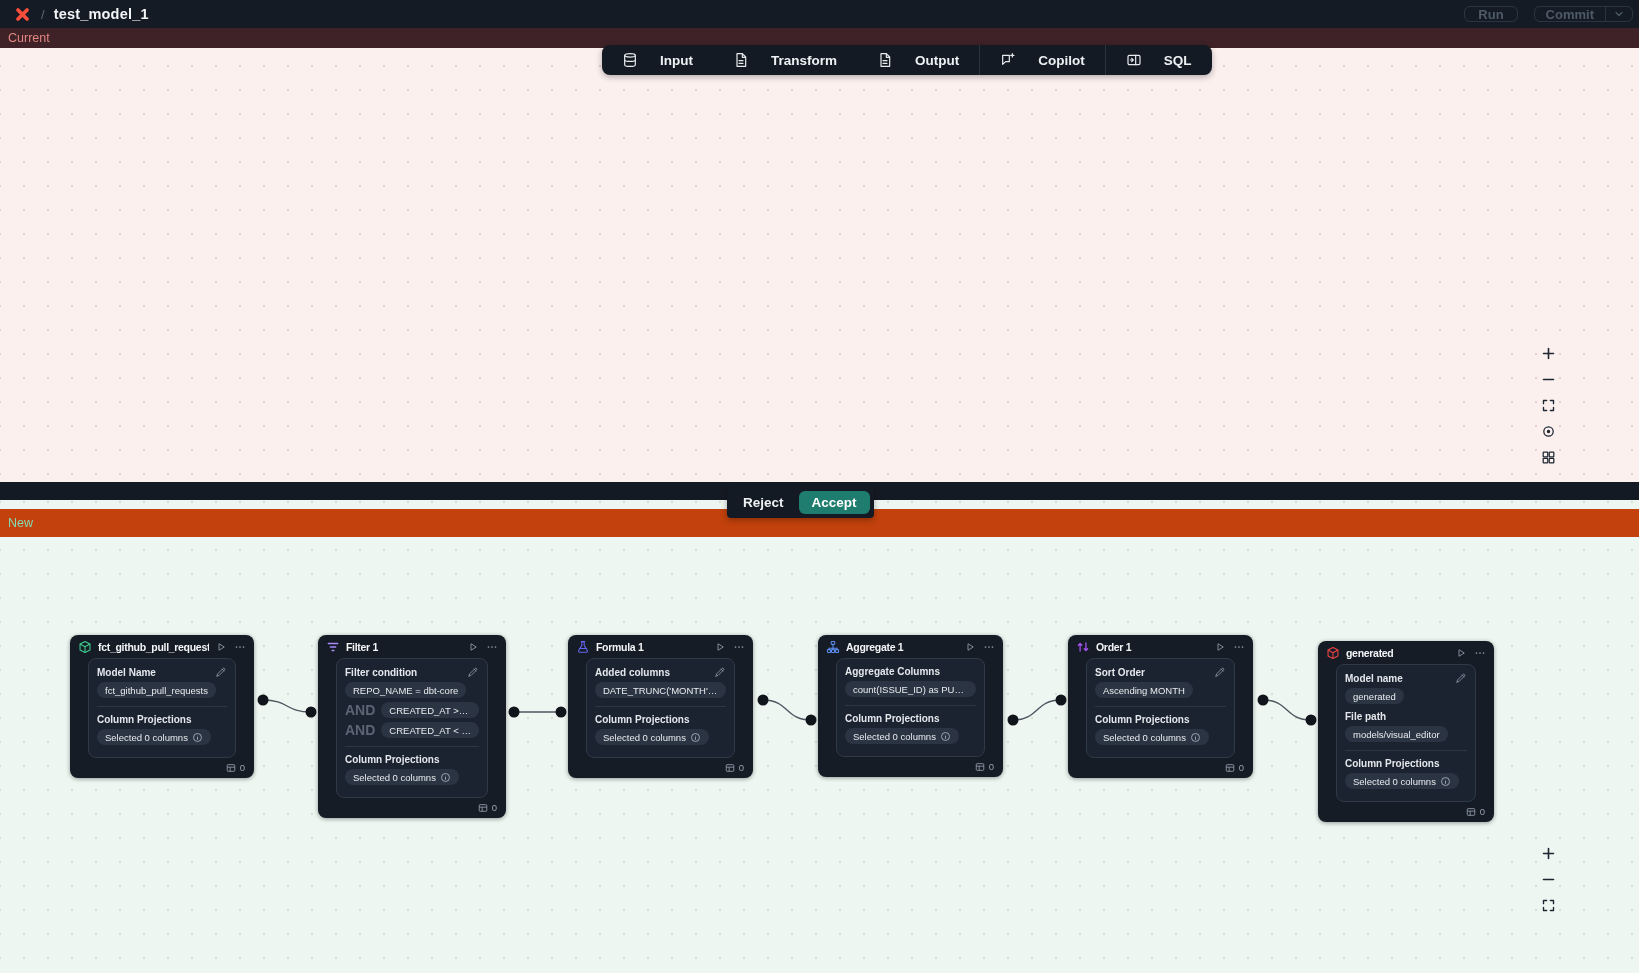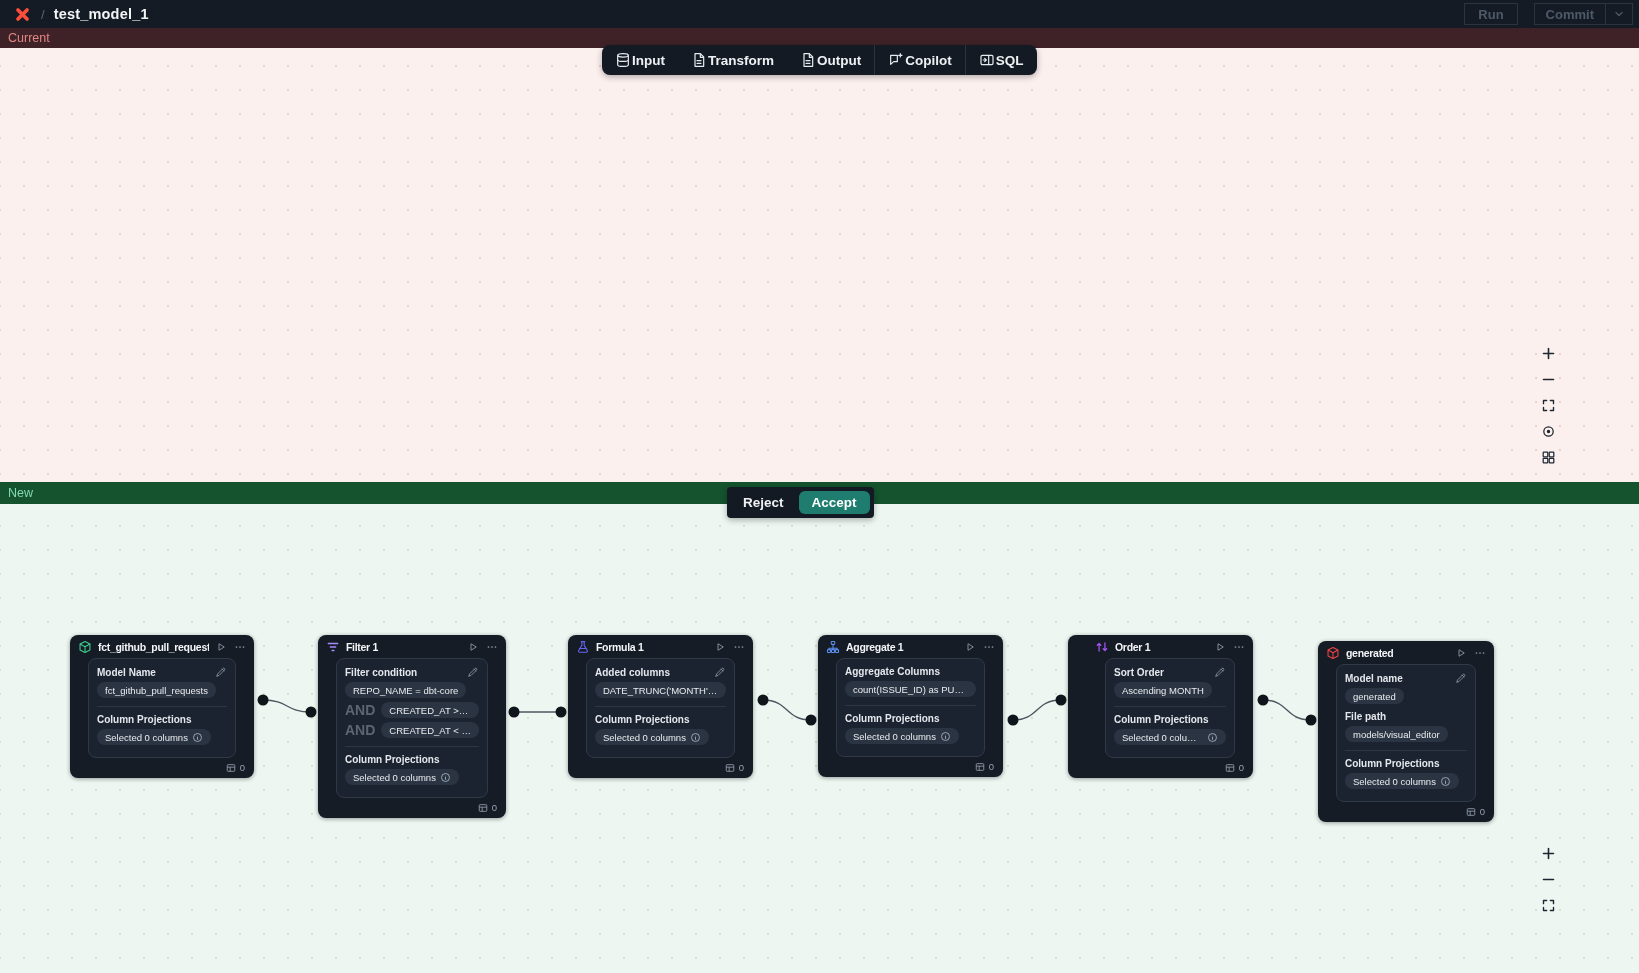--- a/index.html
+++ b/index.html
@@ -7,50 +7,50 @@
               font-family:"Liberation Sans", sans-serif; }
   .app { position:relative; width:1639px; height:973px; overflow:hidden; }
 
   
   .topbar { position:absolute; top:0; left:0; right:0; height:28px; background:#151b24;
             display:flex; align-items:center; padding:0 6px 0 12px; gap:9px; z-index:30; }
   .logo-wrap { width:20px; height:20px; display:flex; align-items:center; justify-content:center; }
   .logo-wrap svg { width:19px; height:19px; display:block; }
   .crumb-sep { color:#5c6673; font-size:13px; }
   .doc-title { color:#f2f4f6; font-weight:700; font-size:14.5px; flex:1; letter-spacing:.2px; }
-  .btn { display:flex; align-items:center; border:1px solid #2b3542; border-radius:0;
-         color:#4e5a68; font-size:13px; font-weight:600; height:22px; background:transparent; }
+  .btn { display:flex; align-items:center; border:1px solid #2b3542; border-radius:6px;
+         color:#4e5a68; font-size:13px; font-weight:600; height:16px; background:transparent; }
   .run-btn { padding:0 13px; margin-right:7px; }
   .commit-btn { padding:0; }
   .commit-label { padding:0 11px; height:100%; display:flex; align-items:center;
                   border-right:1px solid #2b3542; }
   .commit-chevron { padding:0 7px; height:100%; display:flex; align-items:center; color:#4e5a68; }
   .commit-chevron svg { width:12px; height:12px; }
 
   
   .diff-bar { position:absolute; left:0; right:0; display:flex; align-items:center;
               padding:0 8px; font-size:12.5px; font-weight:400; z-index:20; }
   .current-bar { top:28px; height:20px; background:#3e2227; color:#e08680; }
-  .new-bar { top:482px; height:22px; background:#14532d; color:#84d9b0; }
+  .new-bar { top:509px; height:28px; background:#c2410c; color:#84d9b0; }
 
   
   .canvas { position:absolute; left:0; right:0; z-index:1; }
   .current-canvas { top:48px; height:434px; background-color:#fcf0ef;
     background-image:radial-gradient(#e7d0cf 1.1px, transparent 1.1px);
     background-size:24px 24px; background-position:12px 6px; }
   .new-canvas { top:500px; height:473px; background-color:#edf6f0;
     background-image:radial-gradient(#d2e2d6 1.1px, transparent 1.1px);
     background-size:24px 24px; background-position:12px 14px; }
 
   
   .toolbar { position:absolute; left:602px; top:45px; height:30px; background:#141a23;
              border-radius:8px; display:flex; align-items:center; z-index:40;
              box-shadow:0 2px 6px rgba(0,0,0,.3); }
-  .tb-item { display:flex; align-items:center; gap:1px; color:#eef1f3; font-size:13.5px;
-             font-weight:600; padding:0 13px; height:100%; cursor:pointer; white-space:nowrap; }
+  .tb-item { display:flex; align-items:center; gap:22px; color:#eef1f3; font-size:13.5px;
+             font-weight:600; padding:0 20px; height:100%; cursor:pointer; white-space:nowrap; }
   .tb-item .icn svg { width:16px; height:16px; display:block; color:#e7eaee; }
   .tb-sep { width:1px; height:30px; background:#2a3441; }
 
   
   .review { position:absolute; left:727px; top:487px; height:31px; background:#141a23;
             border-radius:4px; display:flex; align-items:center; padding:0 4px; gap:3px;
             z-index:40; box-shadow:0 2px 6px rgba(0,0,0,.3); }
   .reject-btn { color:#eef1f3; font-size:13.5px; font-weight:600; padding:4px 12px;
                 border-radius:6px; cursor:pointer; }
   .accept-btn { background:#1e7d6f; color:#ffffff; border-radius:6px; font-weight:700;
@@ -428,21 +428,21 @@
           <div class="node-footer">
             <span class="icn">
               <svg viewBox="0 0 24 24" fill="none" stroke="currentColor" stroke-width="2">
                 <rect x="3" y="4" width="18" height="16" rx="2"></rect>
                 <path d="M3 10h18M10 10v10"></path>
               </svg>
             </span>
             <span>0</span>
           </div>
         </div>
-        <div class="node" style="left: 1068px; top: 135px; width: 185px; padding-left: 19px;">
+        <div class="node" style="left: 1068px; top: 135px; width: 185px;">
           <div class="node-header">
             <span class="icn node-icon" style="color: rgb(168, 85, 247);">
               <svg viewBox="0 0 24 24" fill="none" stroke="currentColor" stroke-width="2.1" stroke-linecap="round" stroke-linejoin="round">
                 <path d="M7 19V6M4 9l3-3 3 3"></path>
                 <path d="M17 5v13M14 15l3 3 3-3"></path>
               </svg>
             </span>
             <span class="node-title">Order 1</span>
             <span class="node-actions">
               <span class="icn">

